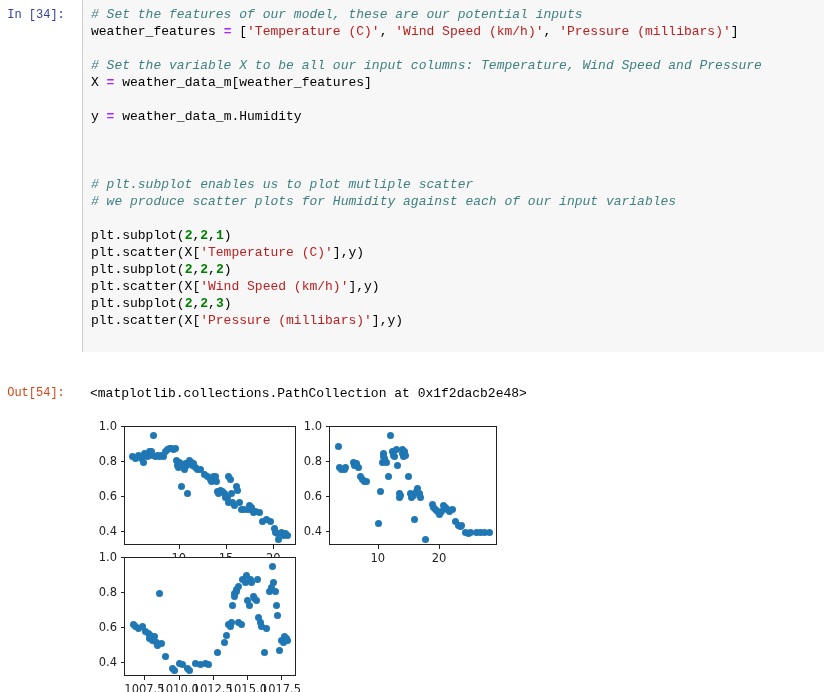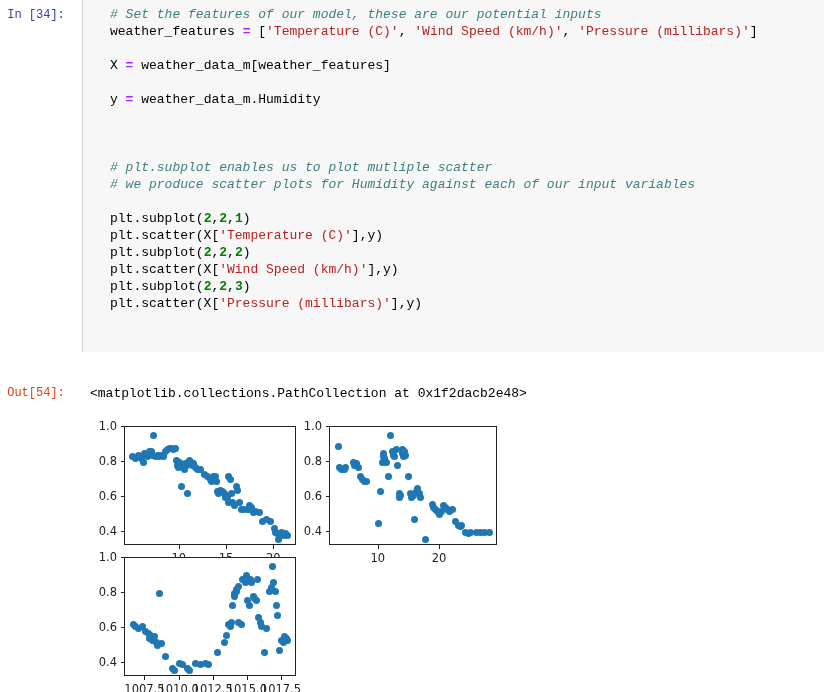--- a/index.html
+++ b/index.html
@@ -122,24 +122,25 @@
     background: #222222;
   }
   .tick-mark.y { width: 3.5px; height: 1px; }
   .tick-mark.x { width: 1px; height: 3.5px; }
 </style>
 </head>
 <body>
 
 <div class="nb-cell">
   <div class="prompt" style="top:7px;">In [34]:</div>
-  <div class="input-area" id="input-area" style="height: 352px; padding-left: 19px;">
+  <div class="input-area" id="input-area" style="height: 352px;">
     <pre class="code" id="code-block"><span class="tok-comment"># Set the features of our model, these are our potential inputs</span>
 weather_features <span class="tok-op">=</span> [<span class="tok-string">'Temperature (C)'</span>, <span class="tok-string">'Wind Speed (km/h)'</span>, <span class="tok-string">'Pressure (millibars)'</span>]
 
+<span class="tok-comment"># Set the variable X to be all our input columns: Temperature, Wind Speed and Pressure</span>
 X <span class="tok-op">=</span> weather_data_m[weather_features]
 
 y <span class="tok-op">=</span> weather_data_m.Humidity
 
 
 
 <span class="tok-comment"># plt.subplot enables us to plot mutliple scatter</span>
 <span class="tok-comment"># we produce scatter plots for Humidity against each of our input variables</span>
 
 plt.subplot(<span class="tok-num">2</span>,<span class="tok-num">2</span>,<span class="tok-num">1</span>)

